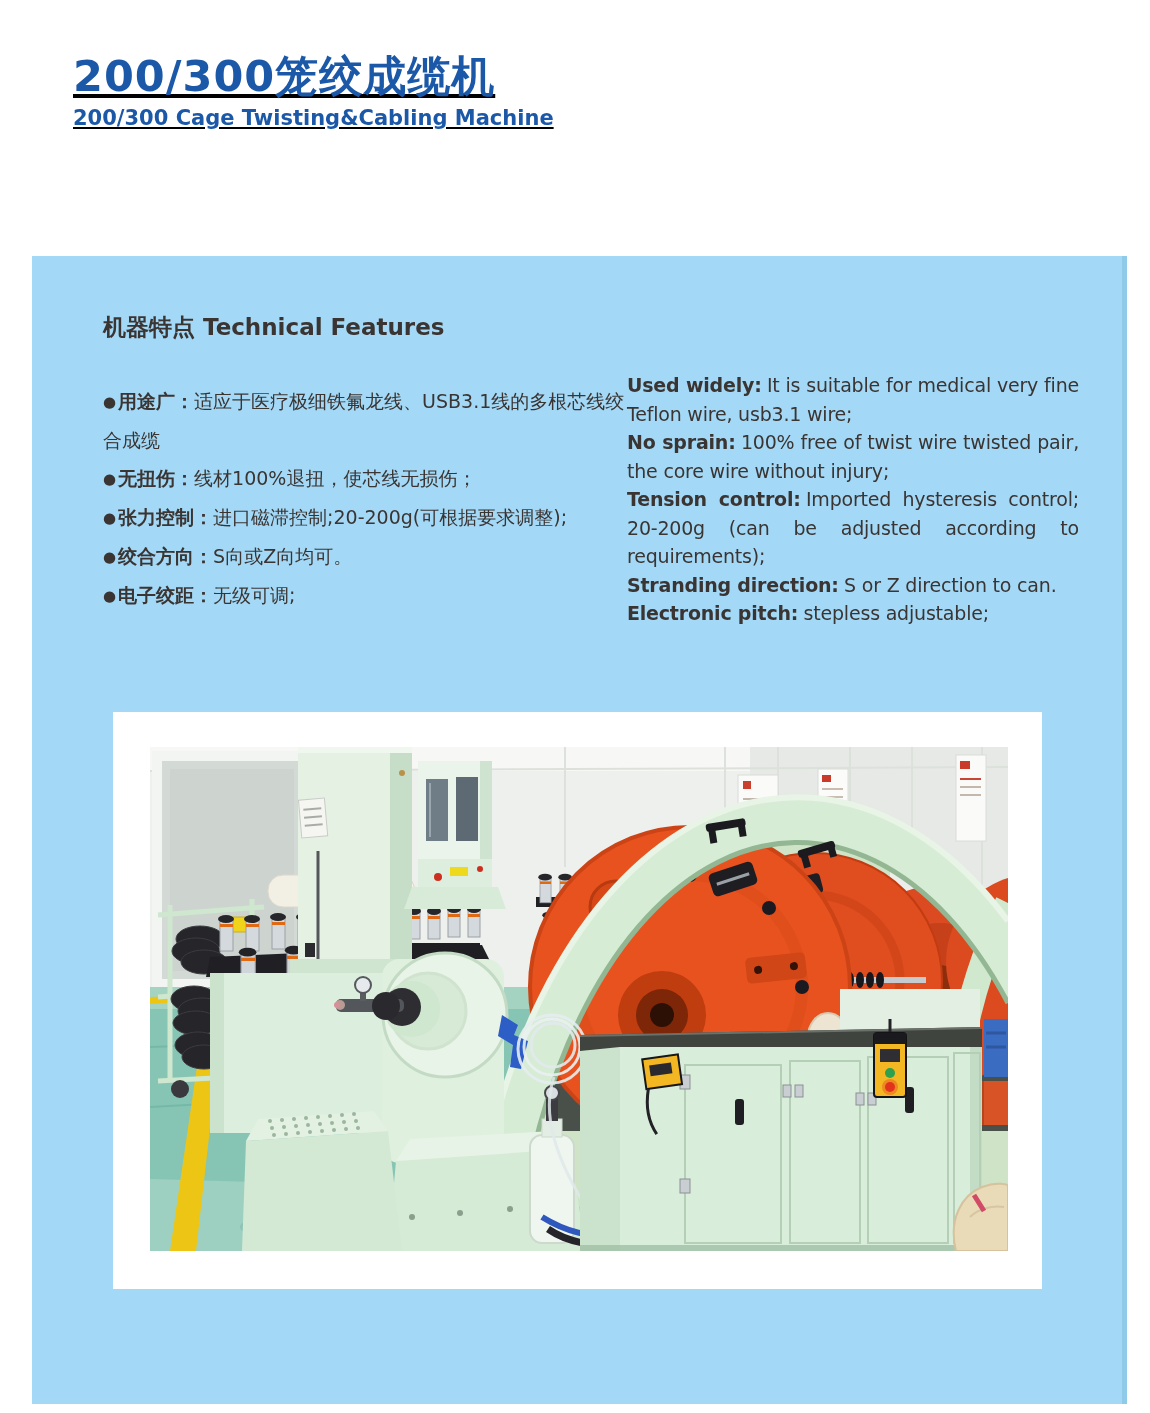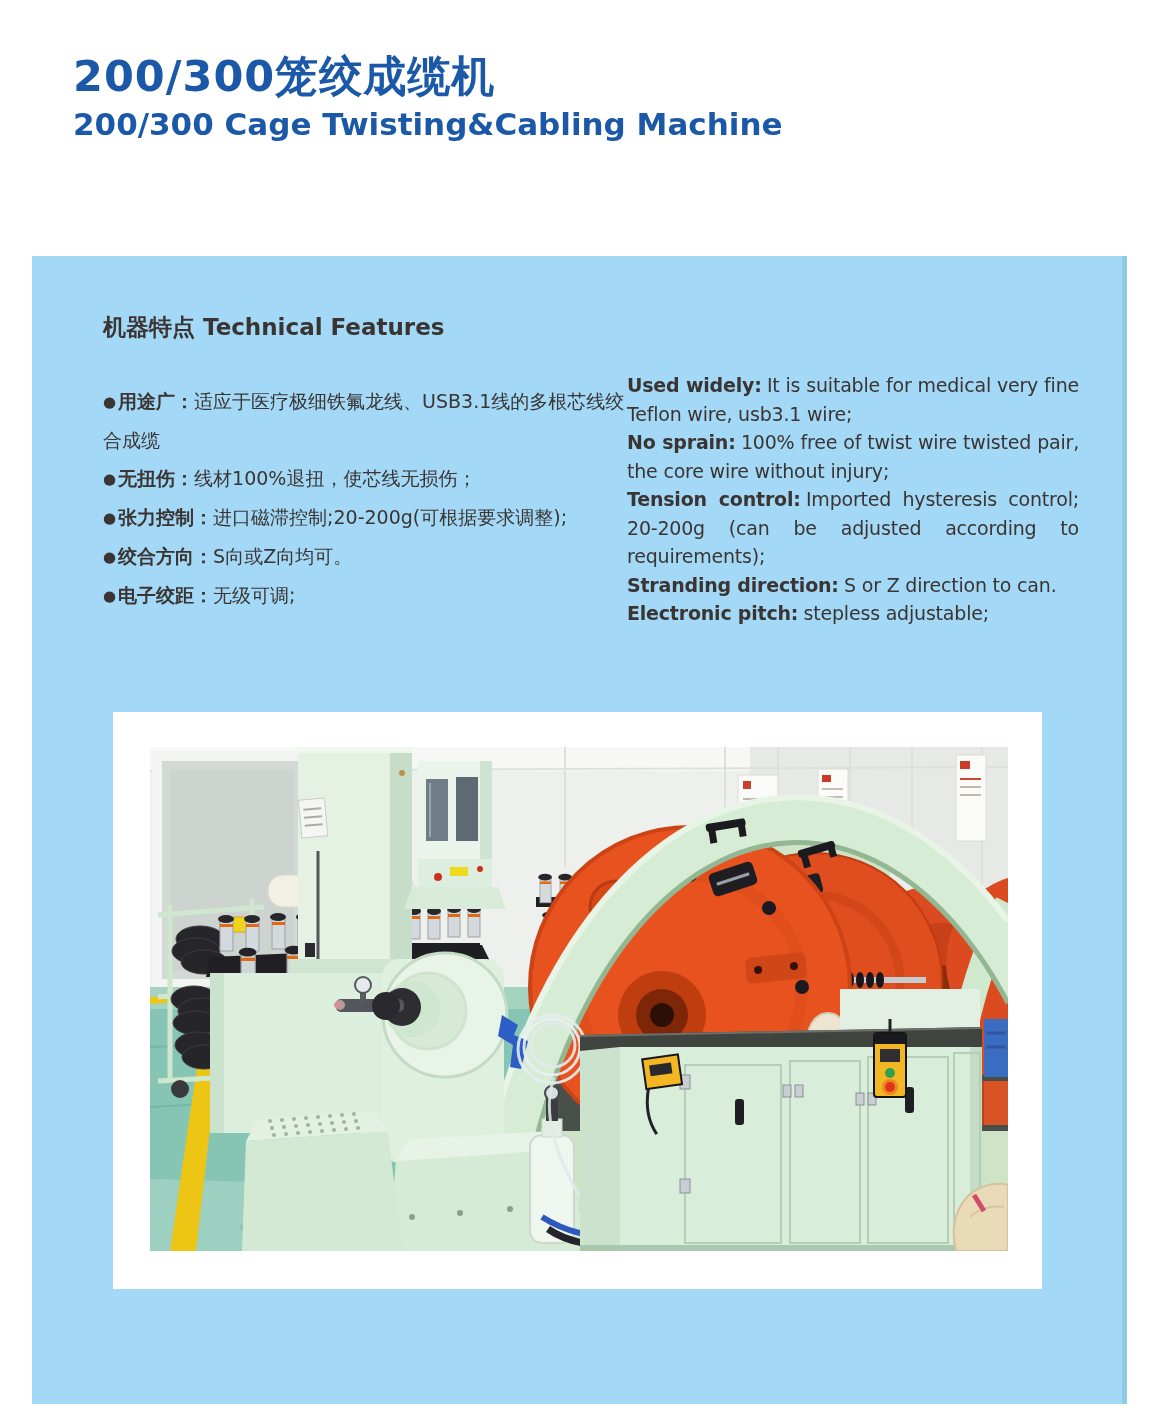--- a/index.html
+++ b/index.html
@@ -1,27 +1,27 @@
 <!DOCTYPE html>
 <html style="--accent-blue: #1b58a8; --panel-blue: #a3d9f6; --panel-edge-blue: #8fcbe9; --text-dark: #3a3433; --machine-green: #d9edda; --machine-green-shade: #c3dcc6; --rotor-orange: #e24b1d; --rotor-orange-dark: #c23c12; --floor-teal: #86c5b4; --line-yellow: #edc514; --wall-grey: #eef0ed;"><head>
 <meta charset="utf-8">
 <style>
   html,body{margin:0;padding:0;}
   body{
     width:1150px;height:1413px;position:relative;background:#ffffff;
     font-family:"DejaVu Sans","Liberation Sans",sans-serif;
     overflow:hidden;
   }
-  .header{position:absolute;left:73px;top:52px;}
+  .header{position:absolute;left:73px;top:52px;text-decoration:underline;}
   .title-zh{
     margin:0;font-size:43px;font-weight:700;line-height:1.15;
     color:var(--accent-blue,#1b58a8);letter-spacing:1px;
   }
   .title-en{
-    margin:6px 0 0 0;font-size:31px;font-weight:700;line-height:1.1;
+    margin:6px 0 0 0;font-size:21px;font-weight:700;line-height:1.1;
     color:var(--accent-blue,#1b58a8);
   }
   .panel{
     position:absolute;left:32px;top:212px;width:1090px;height:1148px;
     background:var(--panel-blue,#a3d9f6);
     border-right:5px solid var(--panel-edge-blue,#8fcbe9);
     margin-top:44px;
   }
   .features-heading{
     position:absolute;left:71px;top:56px;margin:0;

